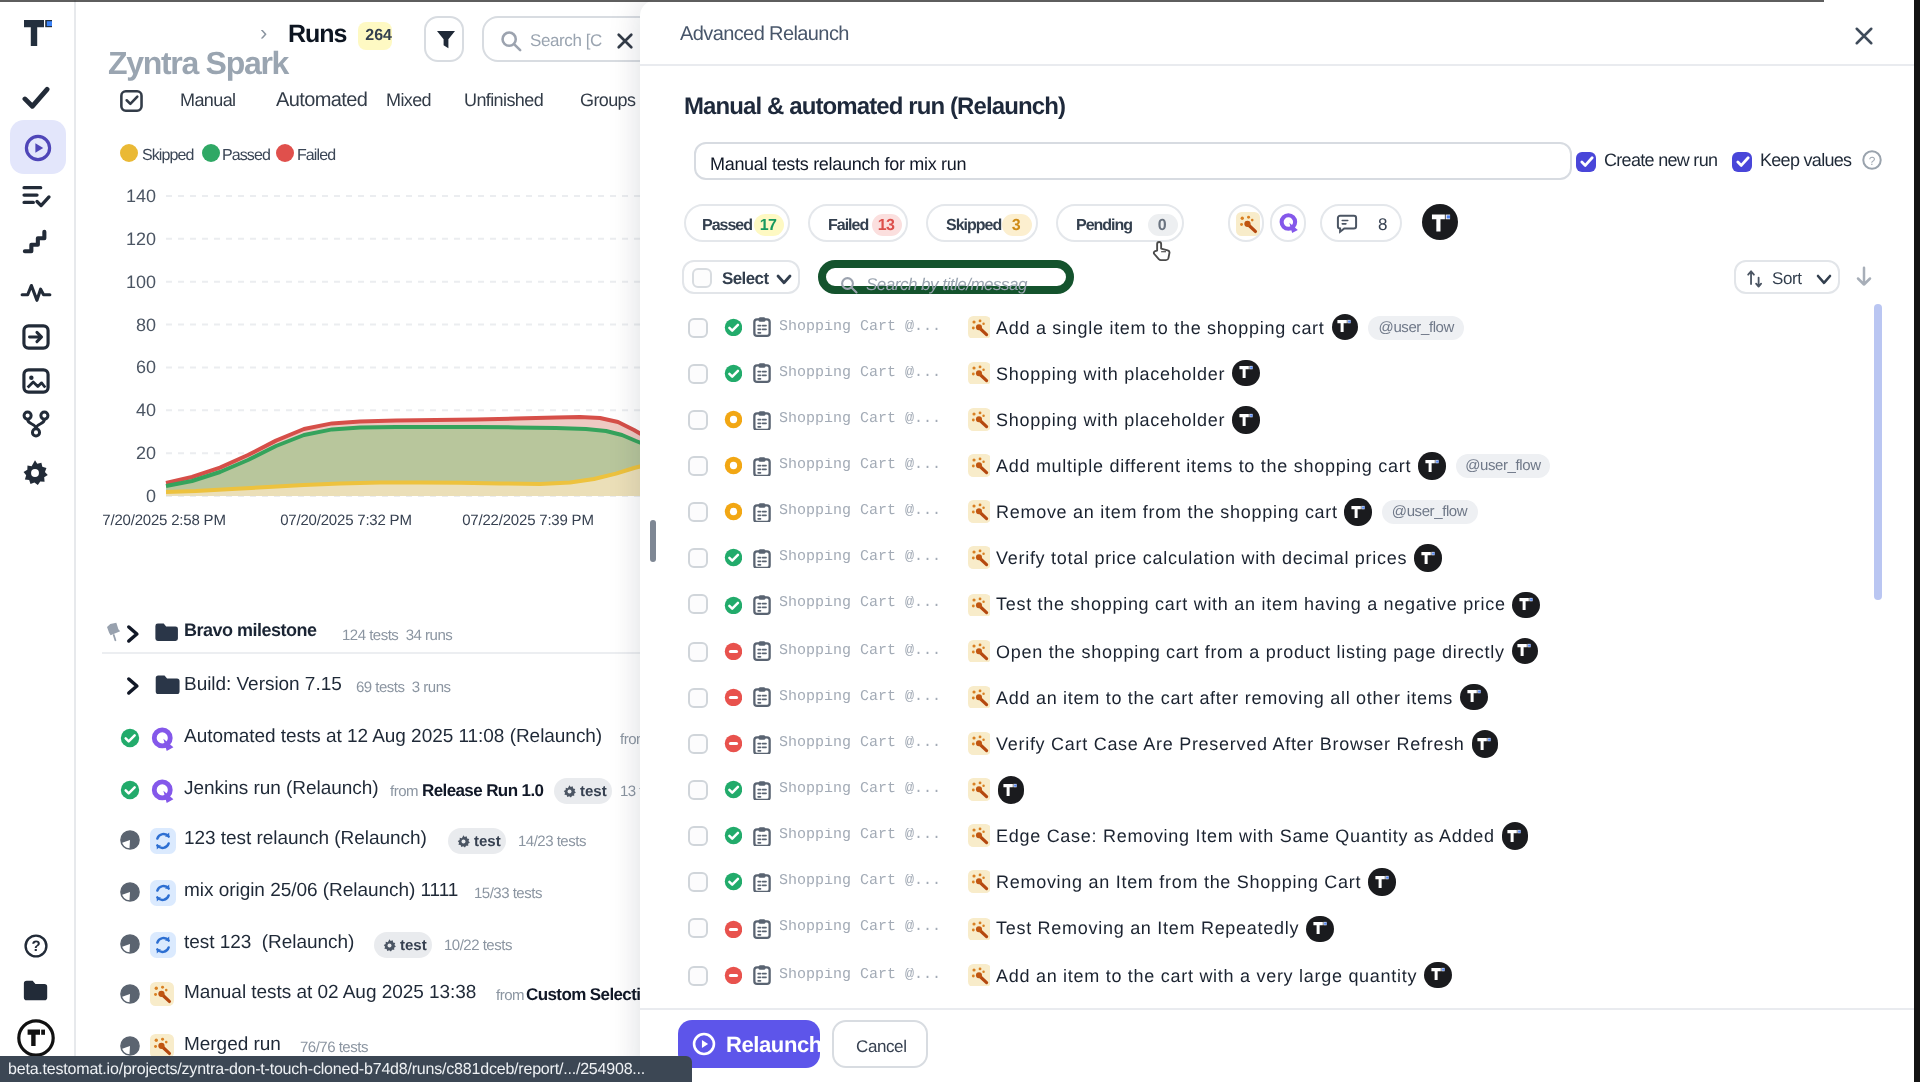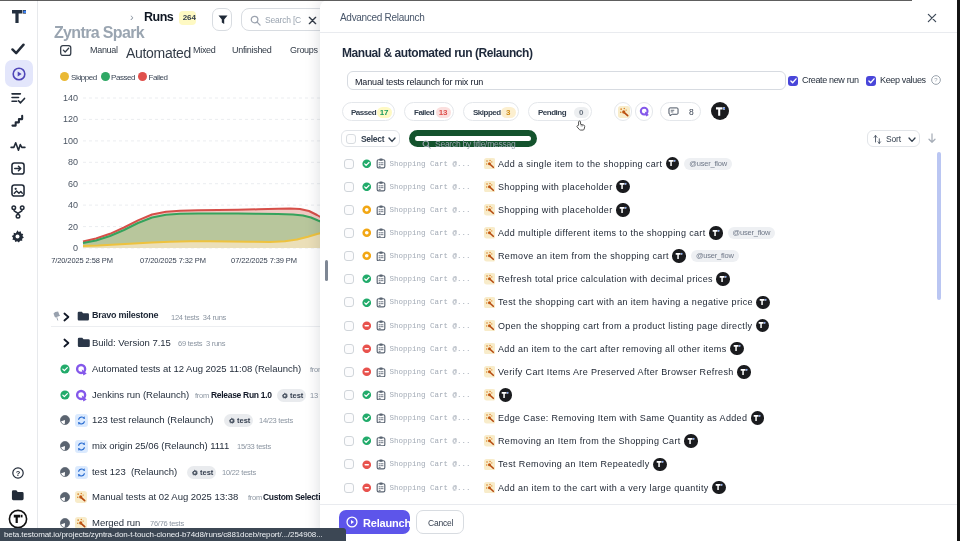--- a/index.html
+++ b/index.html
@@ -105,21 +105,21 @@
     <svg class="abs" style="left:66px;top:7px" width="9" height="9" viewBox="0 0 10 10">
       <path d="M1.5 1.5 L8.5 8.5 M8.5 1.5 L1.5 8.5" stroke="#333c48" stroke-width="1.5" stroke-linecap="round"></path>
     </svg>
   </div>
 
   <svg class="abs" style="left:22px;top:45px" width="12" height="11" viewBox="0 0 13 12">
     <rect x="0.7" y="0.7" width="11" height="10.6" rx="2.4" fill="none" stroke="#333c48" stroke-width="1.4"></rect>
     <path d="M3.6 5.6 l2 2 L9.4 3.6" stroke="#333c48" stroke-width="1.4" fill="none" stroke-linecap="round" stroke-linejoin="round"></path>
   </svg>
   <div class="abs" style="left:52px;top:44.5px;font-size:9px;font-weight:500;letter-spacing:-0.3px;color:#333c48;">Manual</div>
-  <div class="abs" style="left:88px;top:44.5px;font-size:14px;font-weight:500;letter-spacing:-0.3px;color:#333c48;">Automated</div>
+  <div class="abs" style="left:100px;top:44.5px;font-size:10px;font-weight:500;letter-spacing:-0.3px;color:#333c48;">Automated</div>
   <div class="abs" style="left:155px;top:44.5px;font-size:9px;font-weight:500;letter-spacing:-0.3px;color:#333c48;">Mixed</div>
   <div class="abs" style="left:194px;top:44.5px;font-size:9px;font-weight:500;letter-spacing:-0.3px;color:#333c48;">Unfinished</div>
   <div class="abs" style="left:252px;top:44.5px;font-size:9px;font-weight:500;letter-spacing:-0.3px;color:#333c48;">Groups</div>
 
   <div class="abs" style="left:22px;top:72px;width:9px;height:9px;border-radius:50%;background:#eab935;"></div>
   <div class="abs" style="left:33px;top:72.5px;font-size:8px;letter-spacing:-0.45px;color:#3b4656;">Skipped</div>
   <div class="abs" style="left:62.5px;top:72px;width:9px;height:9px;border-radius:50%;background:#2fa865;"></div>
   <div class="abs" style="left:73px;top:72.5px;font-size:8px;letter-spacing:-0.45px;color:#3b4656;">Passed</div>
   <div class="abs" style="left:99.5px;top:72px;width:9px;height:9px;border-radius:50%;background:#e0504c;"></div>
   <div class="abs" style="left:110.5px;top:72.5px;font-size:8px;letter-spacing:-0.45px;color:#3b4656;">Failed</div>
@@ -386,21 +386,21 @@
     <path d="M6.4 8 h3.4" stroke="#4a4a4a" stroke-width="0.8"></path>
   </svg>
 
   <div class="abs" style="left:21px;top:129.5px;width:59px;height:17.5px;border:1px solid #e2e5e9;border-radius:6px;box-sizing:border-box;">
     <div class="abs" style="left:4px;top:3px;width:10px;height:10px;border:1.2px solid #d8dce0;border-radius:3px;box-sizing:border-box;background:#fdfdfd;"></div>
     <div class="abs" style="left:19px;top:3px;font-size:8.5px;font-weight:700;letter-spacing:-0.3px;color:#333f4e;">Select</div>
     <svg class="abs" style="left:46px;top:6px" width="8" height="6" viewBox="0 0 8 6">
         <path d="M1 1 L4 4.4 L7 1" stroke="#333f4e" stroke-width="1.4" fill="none" stroke-linecap="round" stroke-linejoin="round"></path>
       </svg>
   </div>
-  <div class="abs" style="left:89px;top:129.5px;width:128px;height:17.5px;border:6px solid #14532d;border-radius:9px;box-sizing:border-box;">
+  <div class="abs" style="left:89px;top:129.5px;width:128px;height:17.5px;border:4px solid #14532d;border-radius:9px;box-sizing:border-box;font-style:italic;">
     <svg class="abs" style="left:7px;top:4px" width="9" height="9" viewBox="0 0 12 12">
       <circle cx="5" cy="5" r="3.6" fill="none" stroke="#9ca3af" stroke-width="1.4"></circle>
       <path d="M7.8 7.8 L11 11" stroke="#9ca3af" stroke-width="1.4" stroke-linecap="round"></path>
     </svg>
     <div class="abs" style="left:20px;top:3.5px;font-size:8.5px;letter-spacing:-0.25px;color:#9aa4b0;white-space:nowrap;">Search by title/messag</div>
   </div>
   <div class="abs" style="left:547px;top:129.5px;width:53px;height:17.5px;border:1px solid #e2e5e9;border-radius:6px;box-sizing:border-box;">
     <svg class="abs" style="left:5px;top:4px" width="9" height="9" viewBox="0 0 10 10">
       <path d="M2.8 0.8 v7 M2.8 0.8 L1.2 2.6 M2.8 0.8 L4.4 2.6" stroke="#4b5563" stroke-width="1" fill="none" stroke-linecap="round" stroke-linejoin="round"></path>
       <path d="M7 9.2 v-5 M7 9.2 L5.6 7.6 M7 9.2 L8.4 7.6" stroke="#4b5563" stroke-width="1" fill="none" stroke-linecap="round" stroke-linejoin="round"></path>
@@ -581,21 +581,21 @@
       <span class="tmono">Shopping Cart @...</span>
       <svg class="temo" width="11.5" height="11.5" viewBox="0 0 13 13">
         <rect x="0" y="0" width="13" height="13" rx="3" fill="#f8ecca"></rect>
         <path d="M6.5 6.8 L10.5 10.5" stroke="#b5480e" stroke-width="1.8" stroke-linecap="round"></path>
         <circle cx="6.2" cy="6.4" r="1.7" fill="#c05510"></circle>
         <circle cx="3.4" cy="3.4" r="0.9" fill="#d98022"></circle>
         <circle cx="6.8" cy="2.8" r="0.8" fill="#d98022"></circle>
         <circle cx="3" cy="6.8" r="0.8" fill="#d98022"></circle>
         <circle cx="8.8" cy="4.4" r="0.7" fill="#d98022"></circle>
       </svg>
-      <span class="ttl">Refresh total price calculation with decimal prices</span>
+      <span class="ttl">Verify total price calculation with decimal prices</span>
       <span class="tav">
         <svg style="position:absolute;left:2.5px;top:2.5px" width="8" height="8" viewBox="0 0 16 17">
           <path d="M1 2h10v3.6H7.6V15H4.4V5.6H1z" fill="#fff"></path>
           <rect x="11.6" y="2" width="3.4" height="3.6" fill="#fff"></rect>
           <rect x="12.4" y="2.6" width="2.6" height="2.4" fill="#4f83f1"></rect>
         </svg>
       </span>
     </div>
   <div class="trow" style="top:290.8px;">
       <span class="tcb"></span>
@@ -701,21 +701,21 @@
       <span class="tmono">Shopping Cart @...</span>
       <svg class="temo" width="11.5" height="11.5" viewBox="0 0 13 13">
         <rect x="0" y="0" width="13" height="13" rx="3" fill="#f8ecca"></rect>
         <path d="M6.5 6.8 L10.5 10.5" stroke="#b5480e" stroke-width="1.8" stroke-linecap="round"></path>
         <circle cx="6.2" cy="6.4" r="1.7" fill="#c05510"></circle>
         <circle cx="3.4" cy="3.4" r="0.9" fill="#d98022"></circle>
         <circle cx="6.8" cy="2.8" r="0.8" fill="#d98022"></circle>
         <circle cx="3" cy="6.8" r="0.8" fill="#d98022"></circle>
         <circle cx="8.8" cy="4.4" r="0.7" fill="#d98022"></circle>
       </svg>
-      <span class="ttl">Verify Cart Items Are Preserved After Browser Refresh</span>
+      <span class="ttl">Verify Cart Case Are Preserved After Browser Refresh</span>
       <span class="tav">
         <svg style="position:absolute;left:2.5px;top:2.5px" width="8" height="8" viewBox="0 0 16 17">
           <path d="M1 2h10v3.6H7.6V15H4.4V5.6H1z" fill="#fff"></path>
           <rect x="11.6" y="2" width="3.4" height="3.6" fill="#fff"></rect>
           <rect x="12.4" y="2.6" width="2.6" height="2.4" fill="#4f83f1"></rect>
         </svg>
       </span>
     </div>
   <div class="trow" style="top:383.4px;">
       <span class="tcb"></span>

